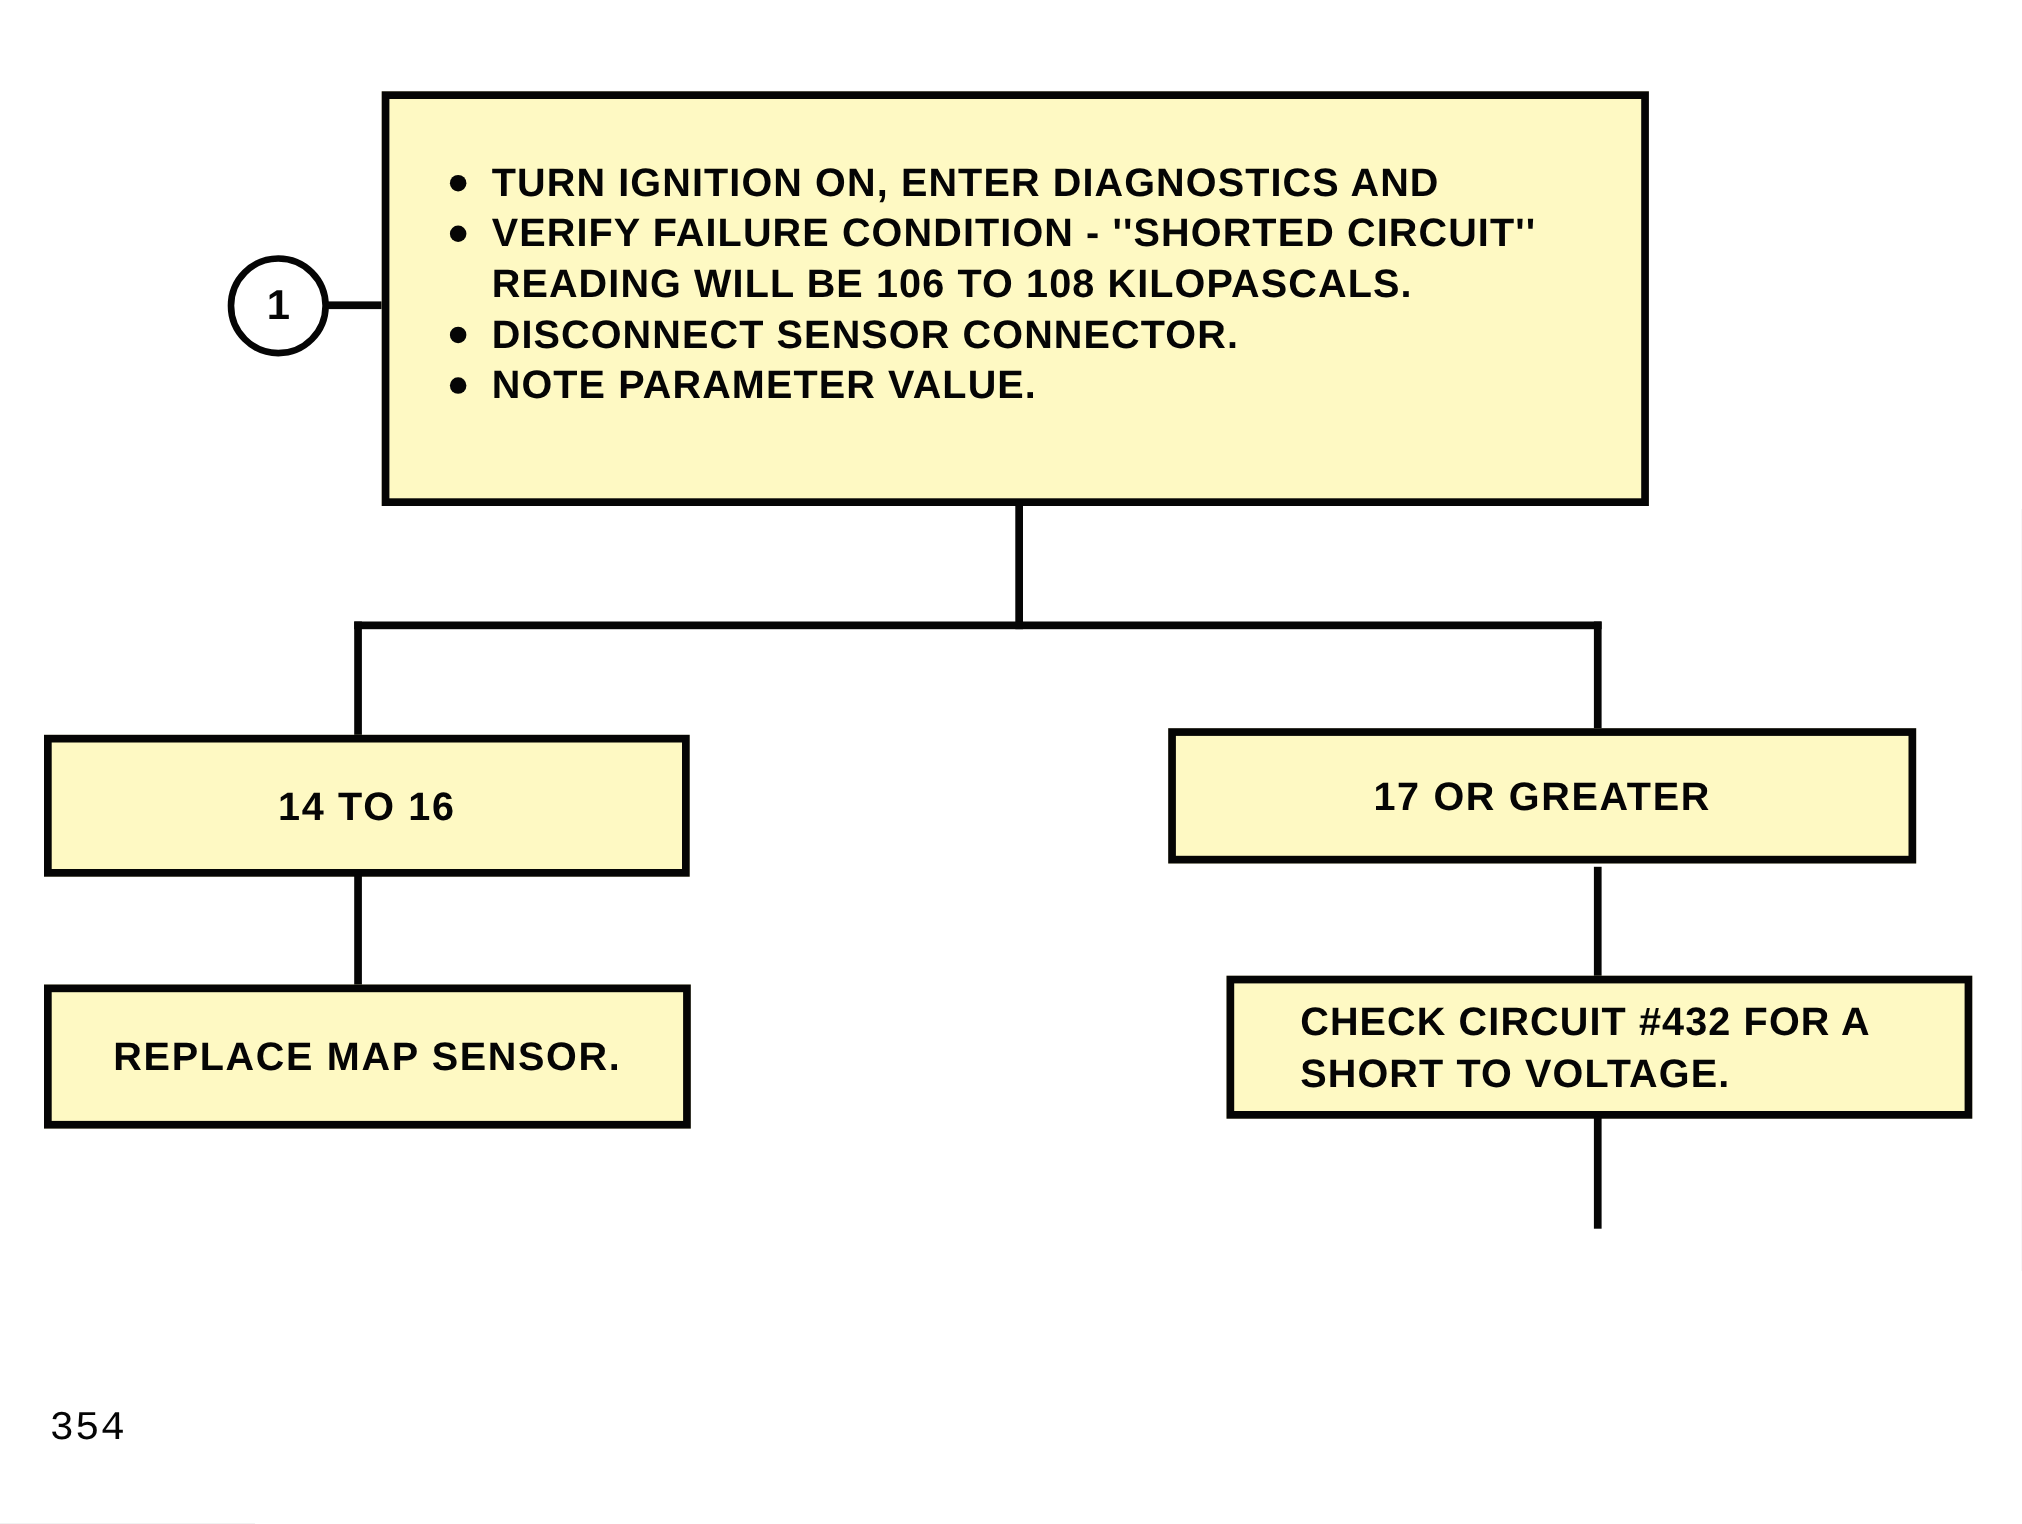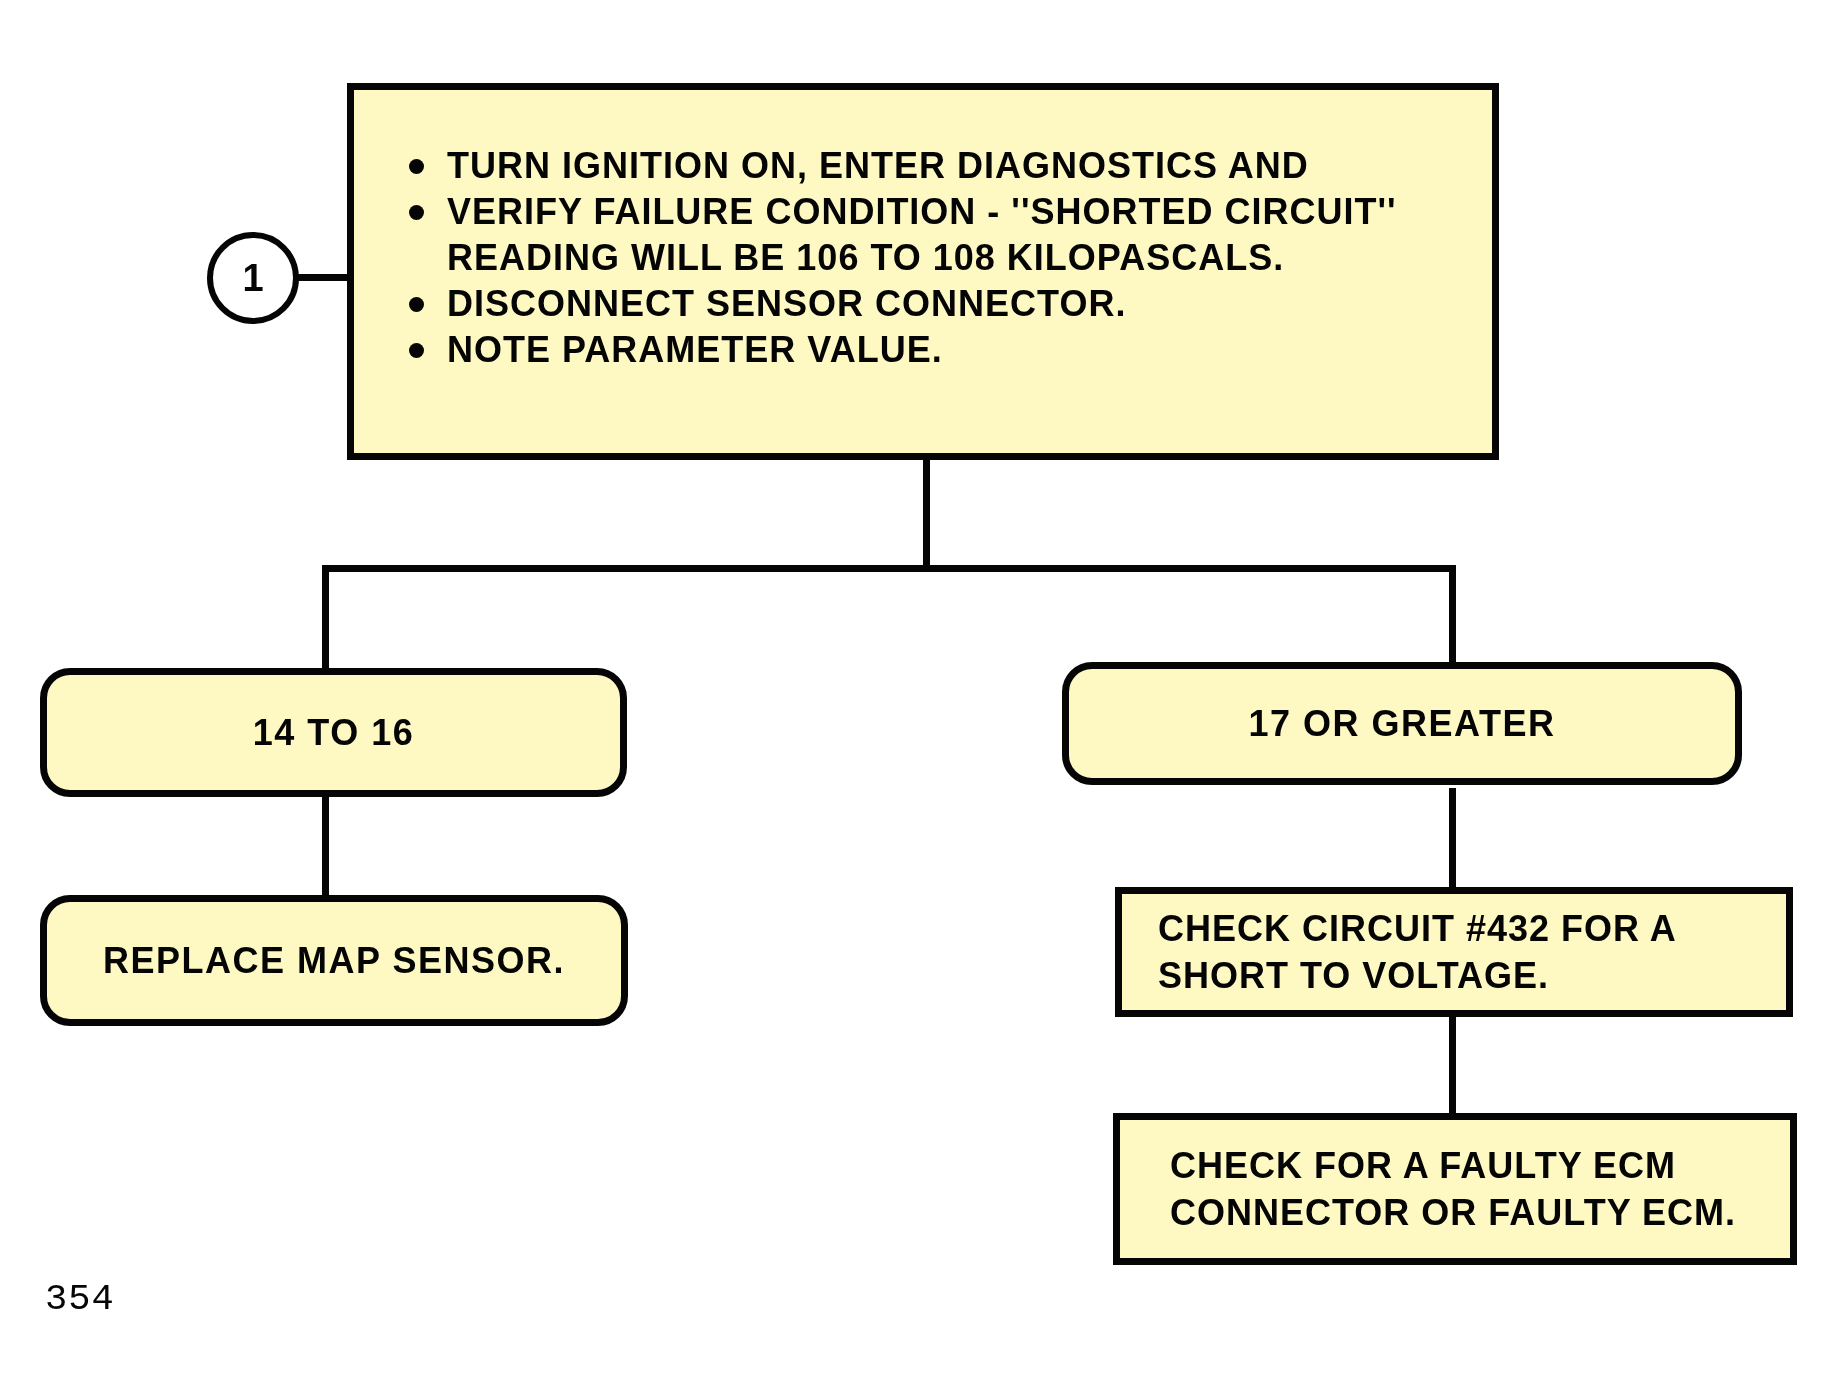--- a/index.html
+++ b/index.html
@@ -8,39 +8,39 @@
     background:#ffffff; overflow:hidden;
     font-family:"Liberation Sans","DejaVu Sans",sans-serif;
     font-weight:bold; color:#050505;
     -webkit-font-smoothing:antialiased;
   }
   .box {
     position:absolute; box-sizing:border-box;
     border:7px solid #050505; background:#fef9c3;
     font-size:36px; letter-spacing:1.5px; line-height:47px;
   }
-  .center { display:flex; align-items:center; justify-content:center; text-align:center;border-radius:30px; }
+  .center { display:flex; align-items:center; justify-content:center; text-align:center; }
   .vcenter { display:flex; align-items:center; text-align:left; }
   .line { position:absolute; background:#050505; }
   .step-circle {
     position:absolute; box-sizing:border-box;
     width:92px; height:92px; border:6px solid #050505; border-radius:50%;
     background:#fff; display:flex; align-items:center; justify-content:center;
     font-size:38px;
   }
   .bullets { list-style:none; margin:0; padding:53px 20px 0 55px; }
   .bullets li { display:flex; }
   .dot-col { flex:0 0 38px; }
   .dot {
     display:block; width:15px; height:15px; border-radius:50%;
     background:#050505; margin-top:16px;
   }
   .btext { font-size:36px; letter-spacing:1px; line-height:46px; }
   .tline { display:block; white-space:nowrap; }
-  .action-lines { padding-left:36px; font-size:36px; letter-spacing:1px; }
+  .action-lines { padding-left:60px; font-size:36px; letter-spacing:1px; }
   .page-number {
     position:absolute; left:45px; top:1278px;
     font-size:37px; font-weight:normal; letter-spacing:1px; color:#050505;font-family:Liberation Mono, monospace;
   }
 </style>
 </head>
 <body>
 
 <div class="canvas">
 
@@ -104,22 +104,16 @@
     <span>17 OR GREATER</span>
   </div>
   <div class="line" style="left:1449px; top:788px; width:7px; height:103px;"></div>
   <div class="box vcenter" style="left:1115px; top:887px; width:678px; height:130px;">
     <span class="action-lines">
       <span class="tline">CHECK CIRCUIT #432 FOR A</span>
       <span class="tline">SHORT TO VOLTAGE.</span>
     </span>
   </div>
   <div class="line" style="left:1449px; top:1015px; width:7px; height:102px;"></div>
-  <div class="box vcenter" style="left:1113px; top:1113px; width:684px; height:152px;">
-    <span class="action-lines" style="padding-left:50px;">
-      <span class="tline">CHECK FOR A FAULTY ECM</span>
-      <span class="tline">CONNECTOR OR FAULTY ECM.</span>
-    </span>
-  </div>
 
   <div class="page-number">354</div>
 
 </div>
 
 </body></html>

